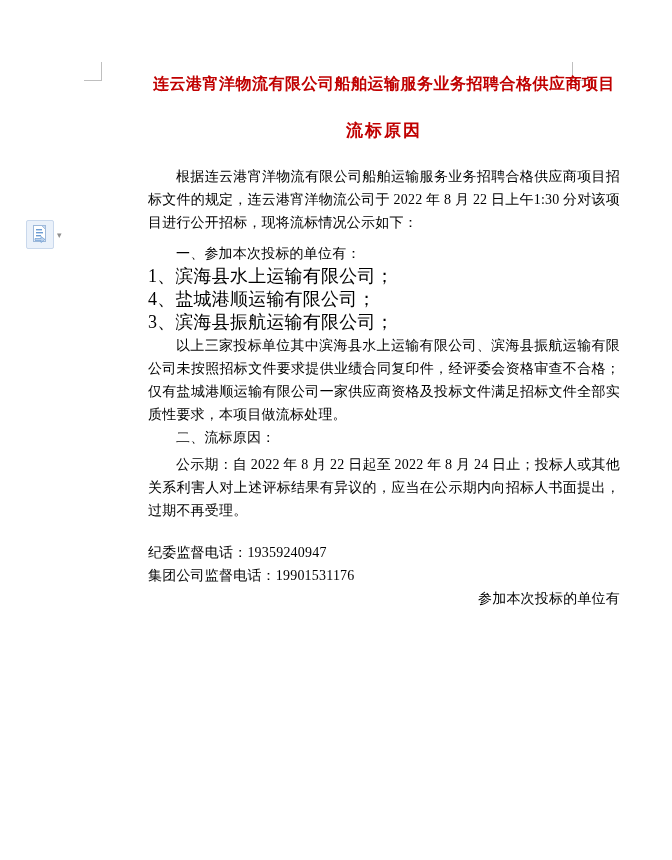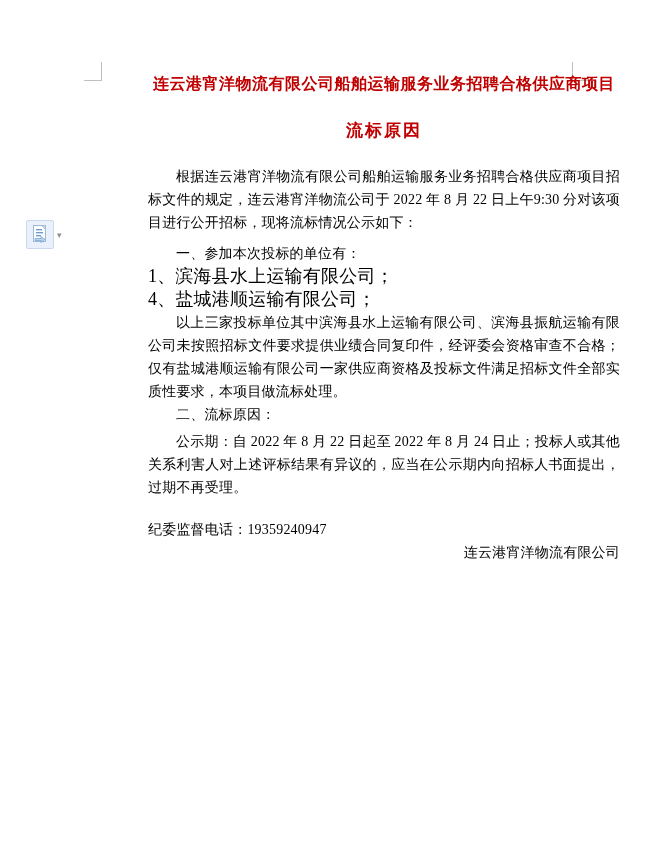--- a/index.html
+++ b/index.html
@@ -104,33 +104,35 @@
     </div>
     <div class="paste-caret">▾</div>
   </div>
 
   <div class="content">
 
     <h1 class="doc-title">连云港宵洋物流有限公司船舶运输服务业务招聘合格供应商项目</h1>
 
     <h2 class="doc-subtitle">流标原因</h2>
 
-    <p class="para indent intro">根据连云港宵洋物流有限公司船舶运输服务业务招聘合格供应商项目招标文件的规定，连云港宵洋物流公司于 2022 年 8 月 22 日上午9:30 分对该项目进行公开招标，现将流标情况公示如下：</p>
+    <p class="para indent intro">根据连云港宵洋物流有限公司船舶运输服务业务招聘合格供应商项目招标文件的规定，连云港宵洋物流公司于 2022 年 8 月 22 日上午1:30 分对该项目进行公开招标，现将流标情况公示如下：</p>
 
     <p class="para indent s1-head">一、参加本次投标的单位有：</p>
 
     <p class="list-item">1、滨海县水上运输有限公司；</p>
     <p class="list-item">4、盐城港顺运输有限公司；</p>
+    <p class="list-item">3、滨海县振航运输有限公司；</p>
 
     <p class="para indent">以上三家投标单位其中滨海县水上运输有限公司、滨海县振航运输有限公司未按照招标文件要求提供业绩合同复印件，经评委会资格审查不合格；仅有盐城港顺运输有限公司一家供应商资格及投标文件满足招标文件全部实质性要求，本项目做流标处理。</p>
 
     <p class="para indent">二、流标原因：</p>
 
     <p class="para indent notice">公示期：自 2022 年 8 月 22 日起至 2022 年 8 月 24 日止；投标人或其他关系利害人对上述评标结果有异议的，应当在公示期内向招标人书面提出，过期不再受理。</p>
 
     <div class="phones">
       <p class="phone-line">纪委监督电话：19359240947</p>
+      <p class="phone-line">集团公司监督电话：19901531176</p>
     </div>
 
-    <p class="sign-line">连云港宵洋物流有限公司</p>
+    <p class="sign-line">参加本次投标的单位有</p>
 
   </div>
 </div>
 
 </body></html>

